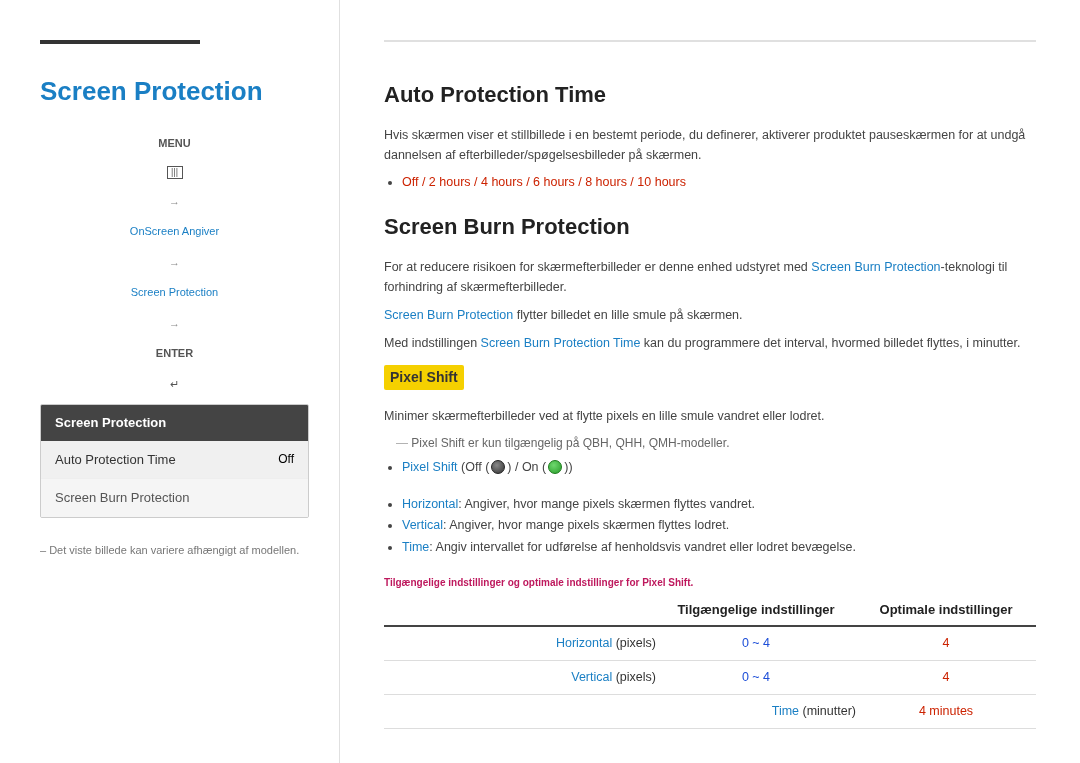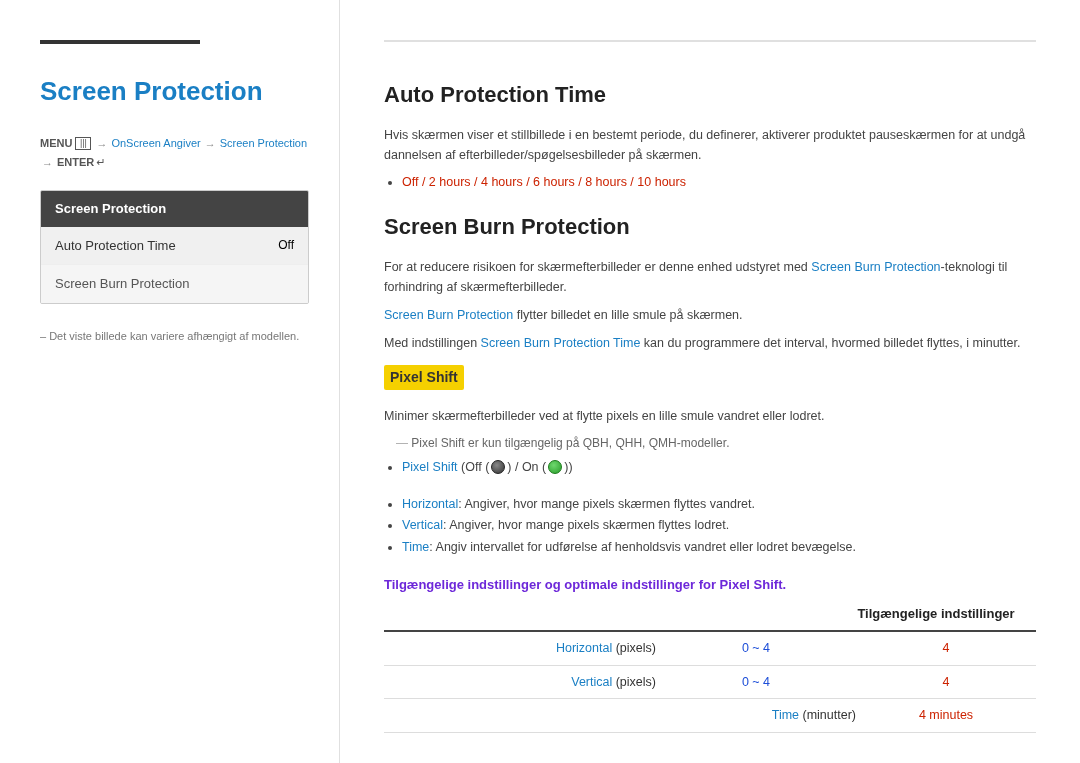--- a/index.html
+++ b/index.html
@@ -33,25 +33,26 @@
     }
     .page-title {
       font-size: 26px;
       font-weight: bold;
       color: #1a7fc4;
       margin-bottom: 24px;
     }
     .menu-path {
       font-size: 11px;
       color: #555;
-      margin-bottom: 20px;
+      margin-bottom: 12px;
       display: flex;
       align-items: center;
       flex-wrap: wrap;
-      gap: 2px;
+      gap: 14px;
+      flex-direction: column;
     }
     .menu-path .menu-keyword {
       font-weight: bold;
     }
     .menu-path .arrow {
       color: #888;
       margin: 0 2px;
     }
     .menu-path .blue-link {
       color: #1a7fc4;
@@ -185,23 +186,23 @@
       width: 14px;
       height: 14px;
       background: radial-gradient(circle at 40% 35%, #888, #333);
       border-radius: 50%;
       vertical-align: middle;
       margin: 0 2px;
       border: 1.5px solid #222;
     }
     
     .pixel-shift-section-title {
-      font-size: 13px;
-      font-weight: bold;
-      color: #6d28d9;
+      font-size: 10px;
+      font-weight: bold;
+      color: #be185d;
       margin: 16px 0 10px 0;
     }
     .pixel-table-wrapper {
       width: 100%;
       margin-bottom: 14px;
     }
     .pixel-table-header {
       display: flex;
       justify-content: flex-end;
       font-size: 13px;
@@ -342,20 +343,21 @@
       <li>
         <span class="blue-link">Time</span>: Angiv intervallet for udførelse af henholdsvis vandret eller lodret bevægelse.
       </li>
     </ul>
 
     <div class="pixel-shift-section-title">Tilgængelige indstillinger og optimale indstillinger for Pixel Shift.</div>
 
     <div class="pixel-table-wrapper">
       <div class="pixel-table-header">
         <div class="col-available">Tilgængelige indstillinger</div>
+        <div class="col-optimal">Optimale indstillinger</div>
       </div>
 
       <div class="pixel-table-row">
         <div class="col-label">
           <span class="row-blue">Horizontal</span> (pixels)
         </div>
         <div class="col-available">0 ~ 4</div>
         <div class="col-optimal">4</div>
       </div>
 

